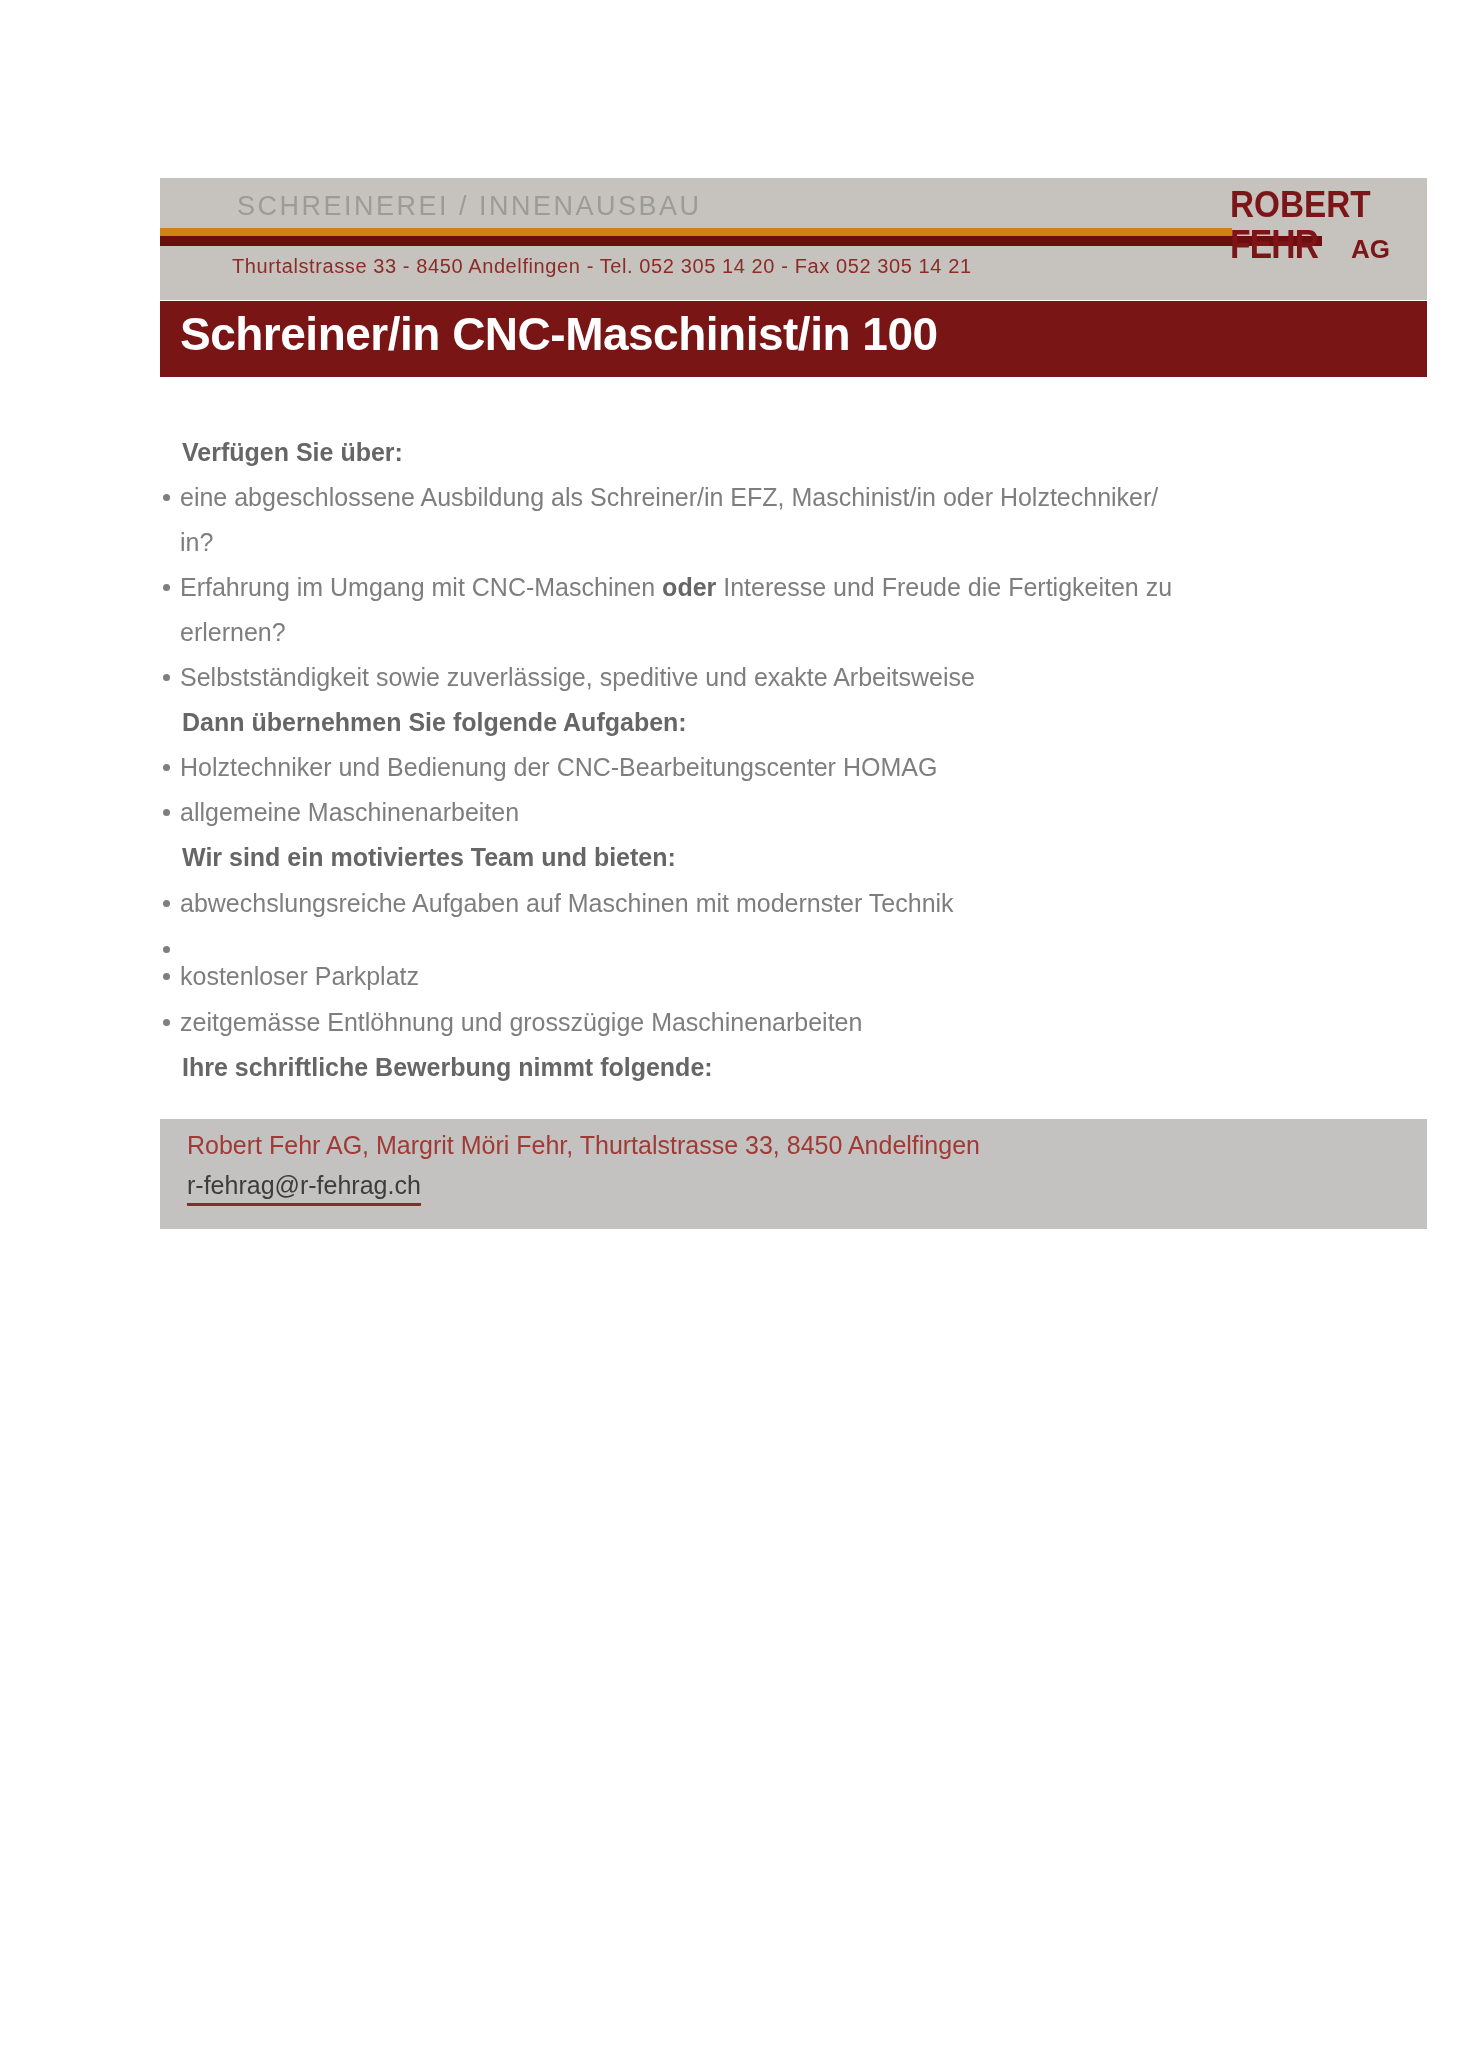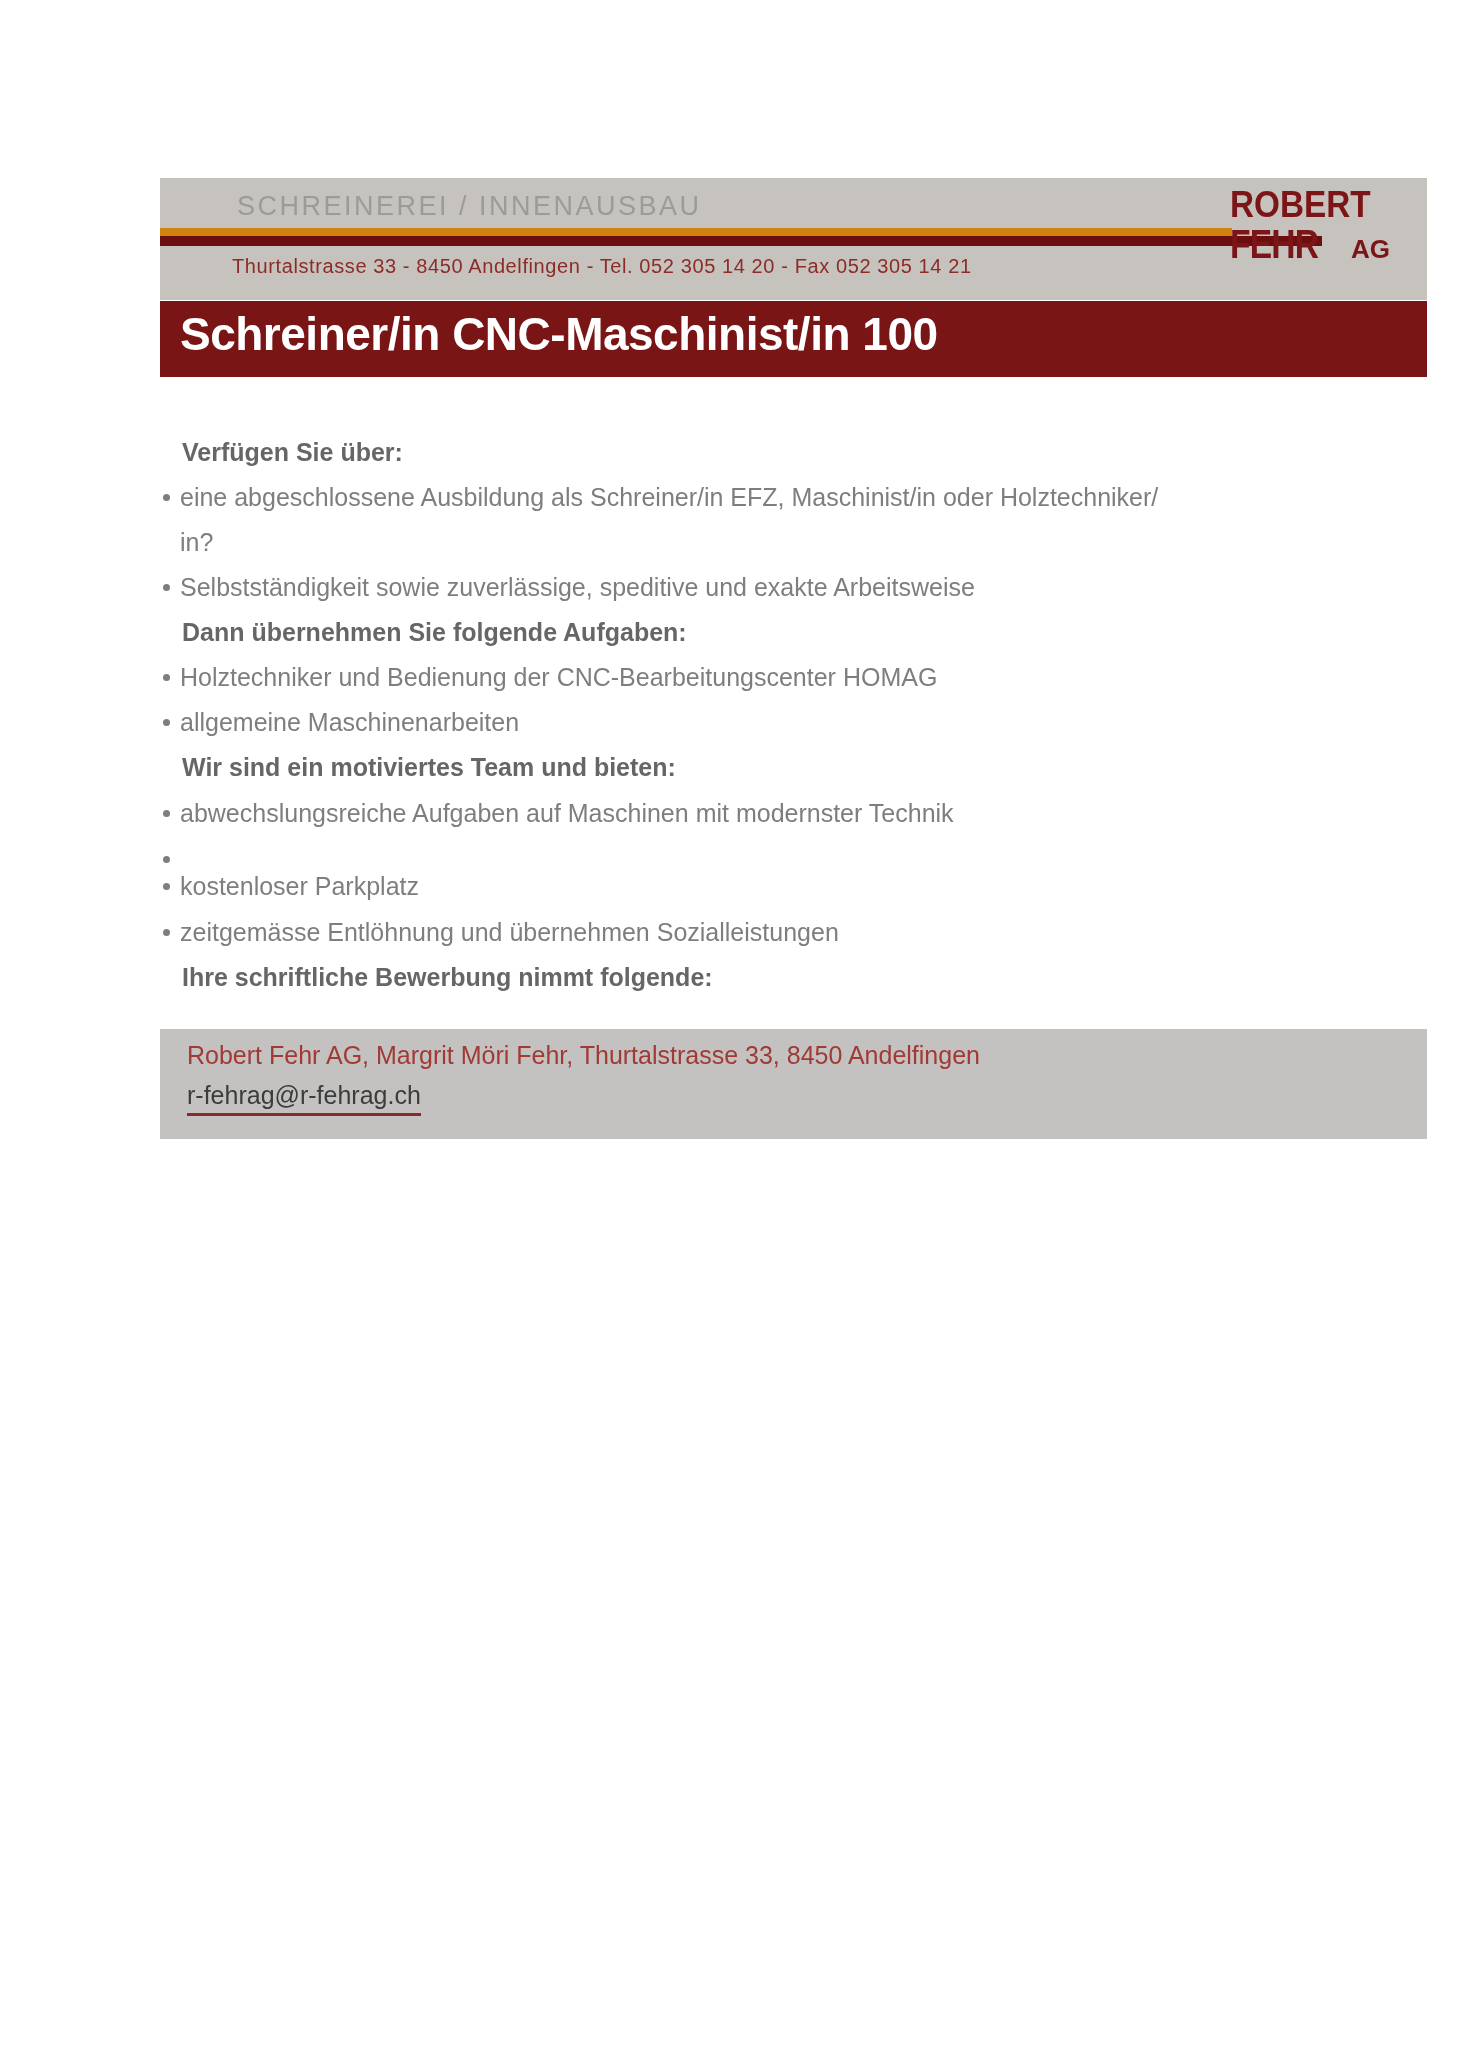--- a/index.html
+++ b/index.html
@@ -79,20 +79,25 @@
   <main class="bodytext">
 
     <h2>Verfügen Sie über:</h2>
     <div class="bullet">
       <span class="dot"></span>
       <span class="btext">eine abgeschlossene Ausbildung als Schreiner/in EFZ, Maschinist/in oder Holztechniker/
 in?</span>
     </div>
     <div class="bullet">
       <span class="dot"></span>
+      <span class="btext"><span>Erfahrung im Umgang mit CNC-Maschinen </span><b>oder</b><span> Interesse und Freude die Fertigkeiten zu
+erlernen?</span></span>
+    </div>
+    <div class="bullet">
+      <span class="dot"></span>
       <span class="btext">Selbstständigkeit sowie zuverlässige, speditive und exakte Arbeitsweise</span>
     </div>
 
     <h2 class="gap-tasks">Dann übernehmen Sie folgende Aufgaben:</h2>
     <div class="bullet">
       <span class="dot"></span>
       <span class="btext">Holztechniker und Bedienung der CNC-Bearbeitungscenter HOMAG</span>
     </div>
     <div class="bullet">
       <span class="dot"></span>
@@ -106,21 +111,21 @@
     </div>
     <div class="bullet lh46">
       <span class="dot"></span>
     </div>
     <div class="bullet lh46">
       <span class="dot"></span>
       <span class="btext">kostenloser Parkplatz</span>
     </div>
     <div class="bullet lh46">
       <span class="dot"></span>
-      <span class="btext">zeitgemässe Entlöhnung und übernehmen Sozialleistungen</span>
+      <span class="btext">zeitgemässe Entlöhnung und grosszügige Maschinenarbeiten</span>
     </div>
 
     <h2 class="gap-closing">Ihre schriftliche Bewerbung nimmt folgende:</h2>
 
     <div class="contactbox">
       <div class="contact-address">Robert Fehr AG, Margrit Möri Fehr, Thurtalstrasse 33, 8450 Andelfingen</div>
       <a class="contact-email">r-fehrag@r-fehrag.ch</a>
     </div>
 
   </main>

